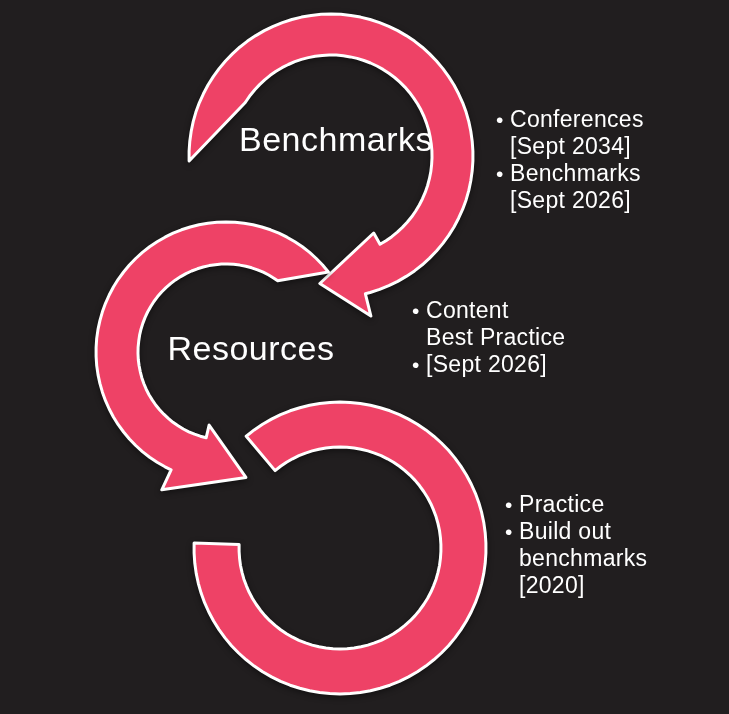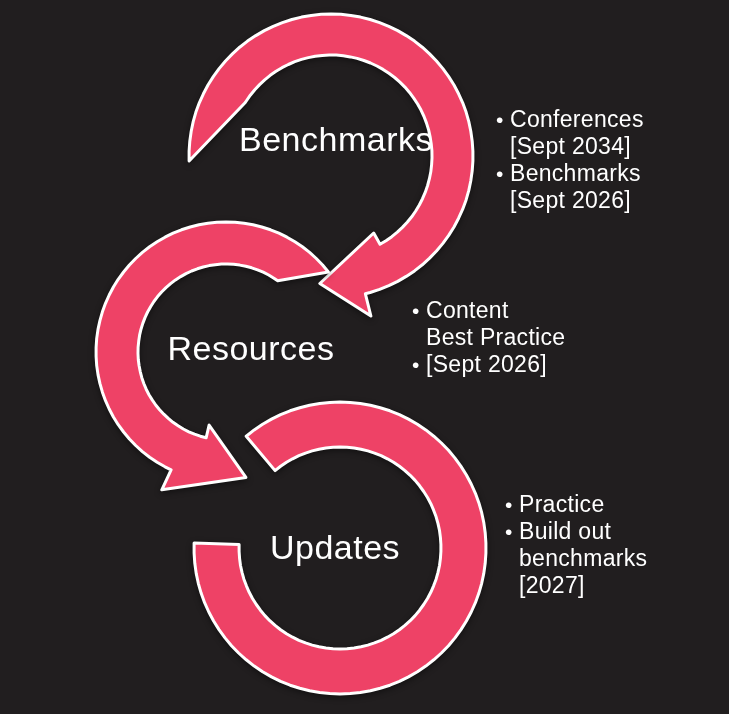--- a/index.html
+++ b/index.html
@@ -50,23 +50,20 @@
   </svg>
 
   <div class="step-label" style="left: 186px; top: 120px; width: 300px; color: rgb(255, 255, 255);">
     <div>Benchmarks</div>
   </div>
 
   <div class="step-label" style="left: 101px; top: 329px; width: 300px; color: rgb(255, 255, 255);">
     <div>Resources</div>
   </div>
 
-  <div class="step-label" style="left: 185px; top: 528px; width: 300px; color: rgb(255, 255, 255);">
-    <div>Updates</div>
-  </div>
 
   <div class="bullets" style="left: 496px; top: 106px; color: rgb(255, 255, 255);">
     <div class="bullet-item">
       <span class="bullet-dot">•</span>
       <div class="bullet-lines">
         <div>Conferences</div>
         <div>[Sept 2034]</div>
       </div>
     </div>
     <div class="bullet-item">
@@ -99,18 +96,18 @@
       <span class="bullet-dot">•</span>
       <div class="bullet-lines">
         <div>Practice</div>
       </div>
     </div>
     <div class="bullet-item">
       <span class="bullet-dot">•</span>
       <div class="bullet-lines">
         <div>Build out</div>
         <div>benchmarks</div>
-        <div>[2027]</div>
+        <div>[2020]</div>
       </div>
     </div>
   </div>
 
 </div>
 
 </body></html>

